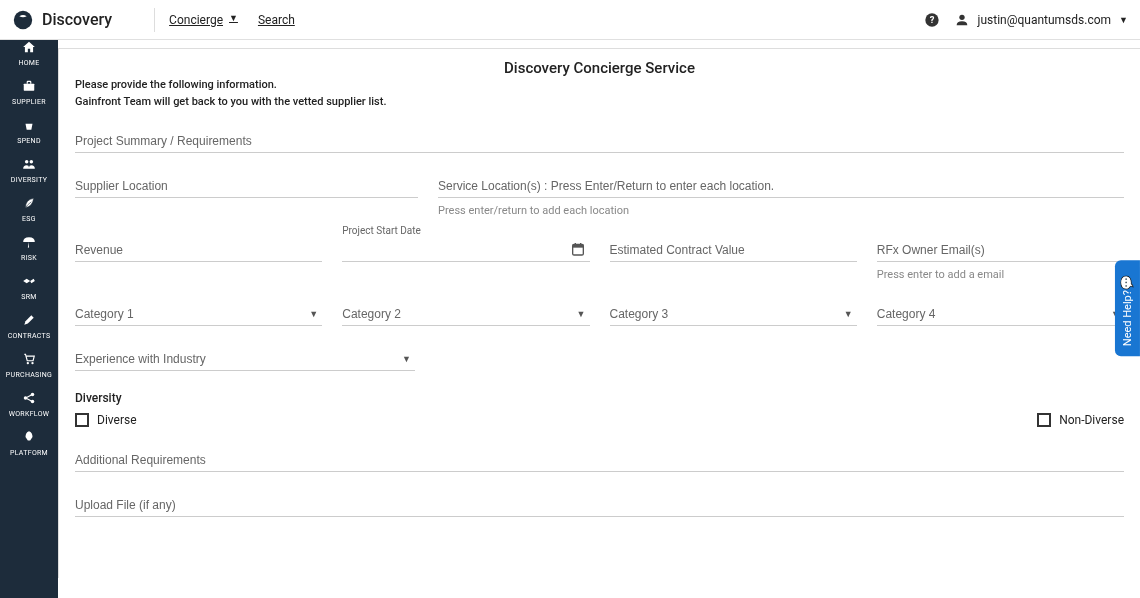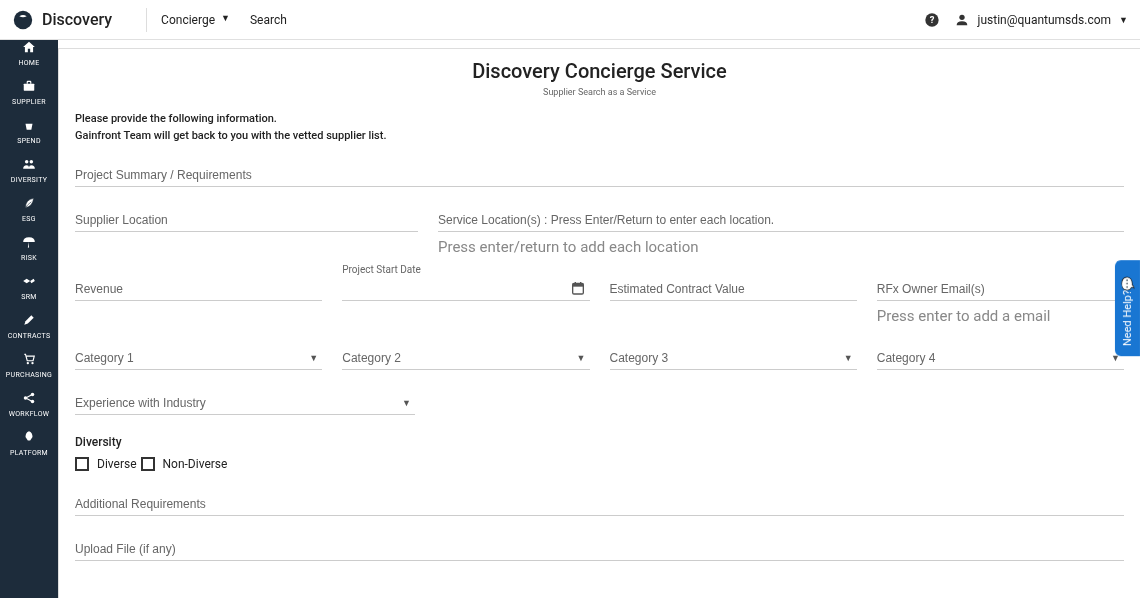--- a/index.html
+++ b/index.html
@@ -1,56 +1,56 @@
 <!DOCTYPE html>
 <html><head>
 <meta charset="utf-8">
 <style>
   * { box-sizing: border-box; margin: 0; padding: 0; }
   body { font-family: -apple-system, BlinkMacSystemFont, "Segoe UI", Roboto, Arial, sans-serif; width: 1140px; height: 598px; overflow: hidden; background: #fff; color: #222; }
   
   
   .topbar { height: 40px; display: flex; align-items: center; padding: 0 12px; border-bottom: 1px solid #e0e0e0; }
   .topbar .logo { width: 22px; height: 22px; margin-right: 8px; }
-  .topbar .app-title { font-size: 16px; font-weight: 500; margin-right: 20px; }
+  .topbar .app-title { font-size: 16px; font-weight: 500; margin-right: 28px; }
   .topbar .vsep { width: 1px; height: 24px; background: #ddd; margin: 0 14px; }
-  .topbar .nav-item { font-size: 12px; margin-right: 20px; display: flex; align-items: flex-start; cursor: pointer; }
+  .topbar .nav-item { font-size: 12px; margin-right: 20px; display: flex; align-items: flex-start; cursor: pointer; text-decoration: underline; }
   .topbar .nav-item .arrow { margin-left: 6px; font-size: 9px; }
   .topbar-spacer { flex: 1; }
   .topbar .right-icon { margin-left: 14px; cursor: pointer; font-size: 14px; display: flex; align-items: center; }
   .topbar .user-email { font-size: 12px; margin-left: 8px; }
   
   
   .sidebar { position: absolute; left: 0; top: 40px; bottom: 0; width: 58px; background: #1d2c3b; color: #fff; display: flex; flex-direction: column; align-items: center; padding-top: 0; }
   .sidebar .side-item { display: flex; flex-direction: column; align-items: center; margin-bottom: 12px; cursor: pointer; }
   .sidebar .side-item .icon { font-size: 14px; margin-bottom: 2px; }
   .sidebar .side-item .lbl { font-size: 7px; letter-spacing: 0.3px; text-align: center; }
   
   
   .main { position: absolute; left: 38px; right: 0; top: 40px; bottom: 0; overflow: auto; padding: 8px 0 20px 20px; }
   .content { border-left: 1px solid #ddd; border-top: 1px solid #ddd; padding: 8px 16px 20px 16px; min-height: 100%; }
-  .page-title { text-align: center; font-size: 20px; font-weight: 500; margin-top: 2px; }
+  .page-title { text-align: center; font-size: 15px; font-weight: 500; margin-top: 2px; }
   .page-subtitle { text-align: center; font-size: 9px; color: #666; margin-top: 4px; margin-bottom: 14px; }
   .intro { font-size: 11px; font-weight: 500; line-height: 1.5; margin-bottom: 18px; }
   
   .field-row { display: flex; gap: 20px; margin-bottom: 20px; }
   .field { flex: 1; position: relative; }
   .field input { width: 100%; border: none; border-bottom: 1px solid #ccc; padding: 6px 0 4px 0; font-size: 12px; outline: none; background: transparent; }
   .field input::placeholder { color: #666; font-size: 12px; }
   .field .top-label { font-size: 10px; color: #666; position: absolute; top: -12px; left: 0; }
-  .field .hint { font-size: 15px; color: #888; margin-top: 6px; }
+  .field .hint { font-size: 11px; color: #888; margin-top: 6px; }
   .field .cal-icon { position: absolute; right: 4px; top: 4px; color: #555; pointer-events: none; }
   .field .dd-arrow { position: absolute; right: 4px; top: 8px; font-size: 9px; color: #555; pointer-events: none; }
   
   .single-field { margin-bottom: 20px; }
   .single-field input { width: 100%; border: none; border-bottom: 1px solid #ccc; padding: 6px 0 4px 0; font-size: 12px; outline: none; }
   .single-field input::placeholder { color: #666; font-size: 12px; }
   
   .section-label { font-size: 12px; font-weight: 500; margin-bottom: 8px; }
-  .checkbox-row { display: flex; gap: 4px; margin-bottom: 20px; }
+  .checkbox-row { display: flex; gap: 4px; margin-bottom: 20px; justify-content: space-between; }
   .checkbox-item { display: flex; align-items: center; font-size: 12px; }
   .checkbox-item .cb { width: 14px; height: 14px; border: 2px solid #333; margin-right: 8px; cursor: pointer; }
   .checkbox-item .cb-label { }
   
   .exp-field { width: 340px; position: relative; margin-bottom: 20px; text-decoration: underline; }
   .exp-field input { width: 100%; border: none; border-bottom: 1px solid #ccc; padding: 6px 0 4px 0; font-size: 12px; outline: none; }
   .exp-field input::placeholder { color: #666; }
   .exp-field .dd-arrow { position: absolute; right: 4px; top: 8px; font-size: 9px; color: #555; }
   
   
@@ -162,21 +162,20 @@
     <span class="icon"><svg width="14" height="14" viewBox="0 0 24 24" fill="#fff">
           <path d="M12 2 Q18 4 18 12 L14 18 L10 18 L6 12 Q6 4 12 2 M10 18 L8 22 M14 18 L16 22"></path>
         </svg></span>
     <span class="lbl">PLATFORM</span>
   </div>
 </div>
 
 <div class="main">
   <div class="content">
     <div class="page-title">Discovery Concierge Service</div>
-    <div class="page-subtitle">Supplier Search as a Service</div>
     <div class="intro">
       <div>Please provide the following information.</div>
       <div>Gainfront Team will get back to you with the vetted supplier list.</div>
     </div>
 
     <div class="single-field">
       <input type="text" placeholder="Project Summary / Requirements" style="">
     </div>
 
     <div class="field-row">

